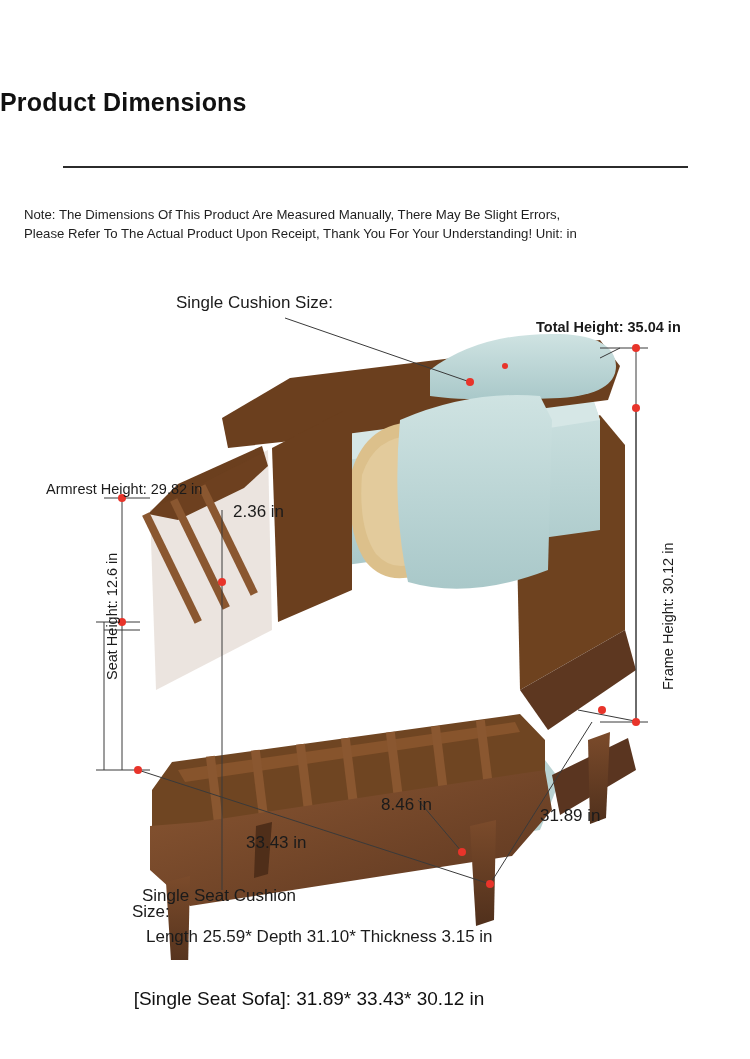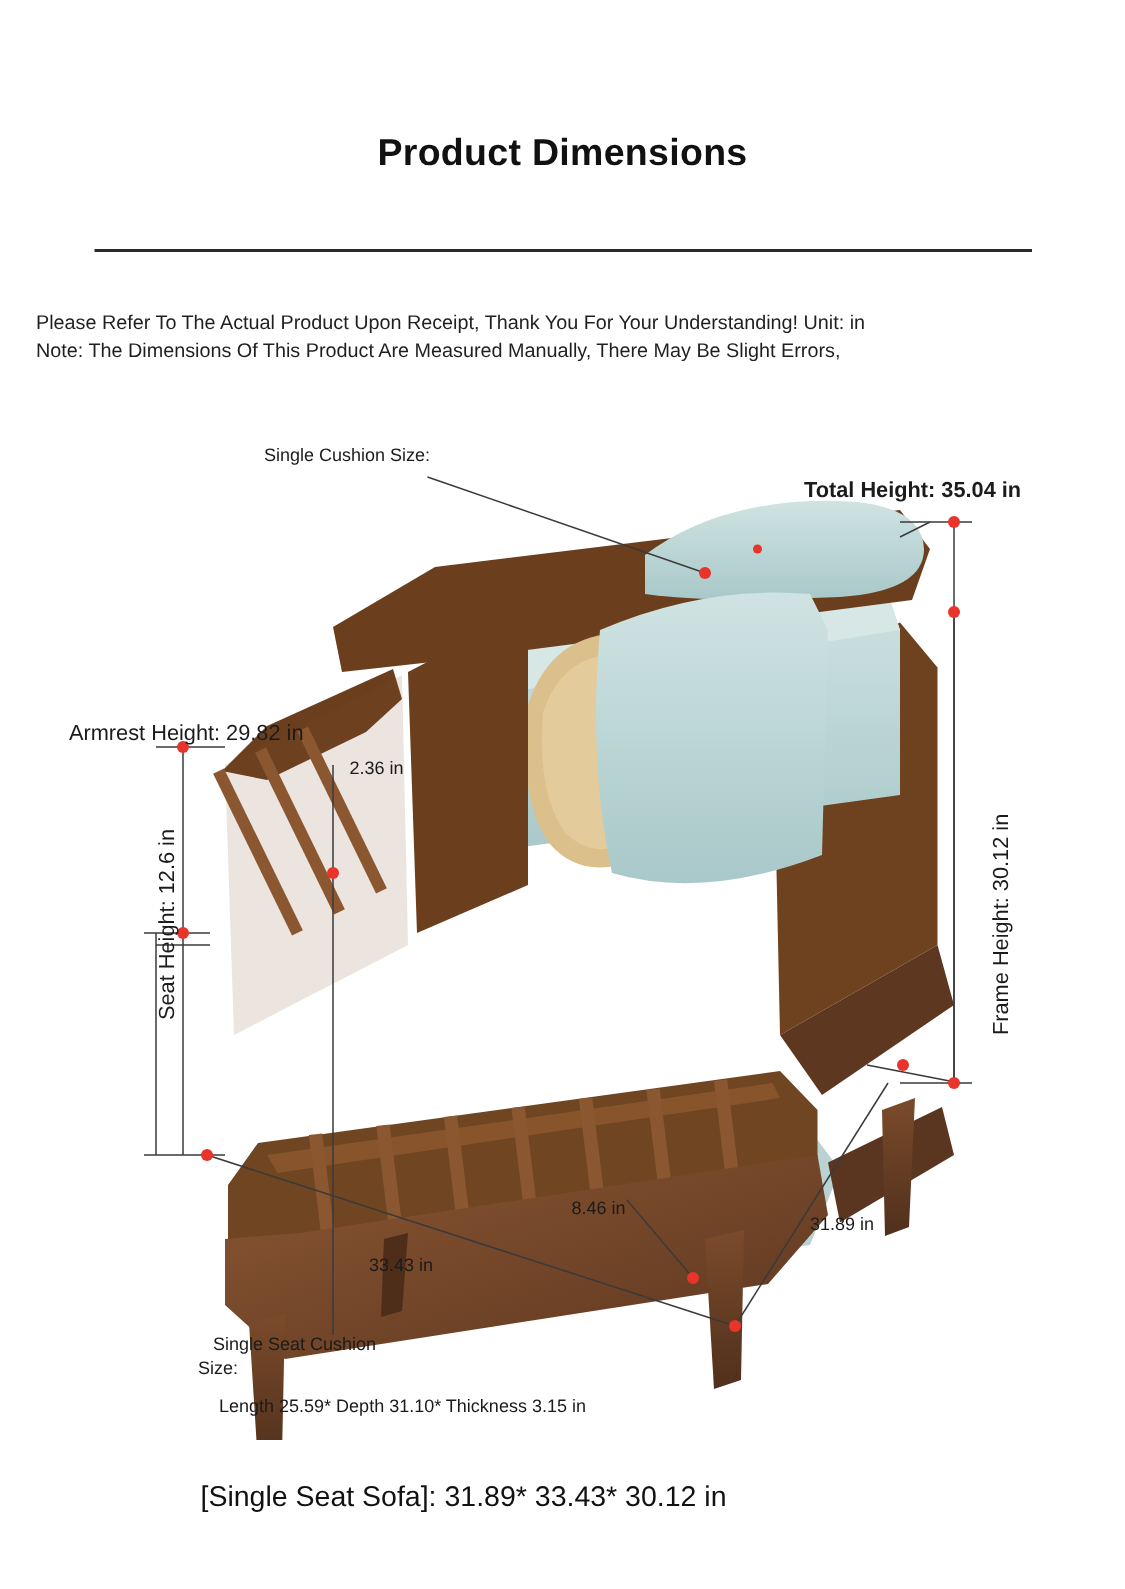--- a/index.html
+++ b/index.html
@@ -18,21 +18,20 @@
   .page {
     position: relative;
     width: 750px;
     height: 1059px;
   }
   .title {
     position: absolute;
     top: 88px;
     left: 0;
     width: 750px;
-    text-align: center;
     font-size: 25px;
     font-weight: bold;
     letter-spacing: 0.2px;
     color: #111111;
   }
   .divider {
     position: absolute;
     top: 166px;
     left: 63px;
     width: 625px;
@@ -66,21 +65,21 @@
     width: 750px;
     height: 690px;
   }
   .diagram svg {
     position: absolute;
     top: 0;
     left: 0;
   }
   .lbl {
     position: absolute;
-    font-size: 12px;
+    font-size: 17px;
     color: #1b1b1b;
     white-space: pre;
     line-height: 16px;
   }
   .lbl.big {
     font-size: 14.5px;
   }
   .lbl.rot {
     transform-origin: 0 0;
     transform: rotate(-90deg);
@@ -88,22 +87,22 @@
 </style>
 </head>
 <body>
 
 <div class="page">
 
   <div class="title">Product Dimensions</div>
   <div class="divider"></div>
 
   <div class="note">
+    <div>Note: The Dimensions Of This Product Are Measured Manually, There May Be Slight Errors,</div>
     <div>Please Refer To The Actual Product Upon Receipt, Thank You For Your Understanding! Unit: in</div>
-    <div>Note: The Dimensions Of This Product Are Measured Manually, There May Be Slight Errors,</div>
   </div>
 
   <div class="diagram">
 
     <svg width="750" height="690" viewBox="0 0 750 690">
       <defs>
         <linearGradient id="fabricGrad" x1="0" y1="0" x2="0" y2="1">
           <stop offset="0%" stop-color="#cfe3e2"></stop>
           <stop offset="100%" stop-color="#a9c8c9"></stop>
         </linearGradient>

